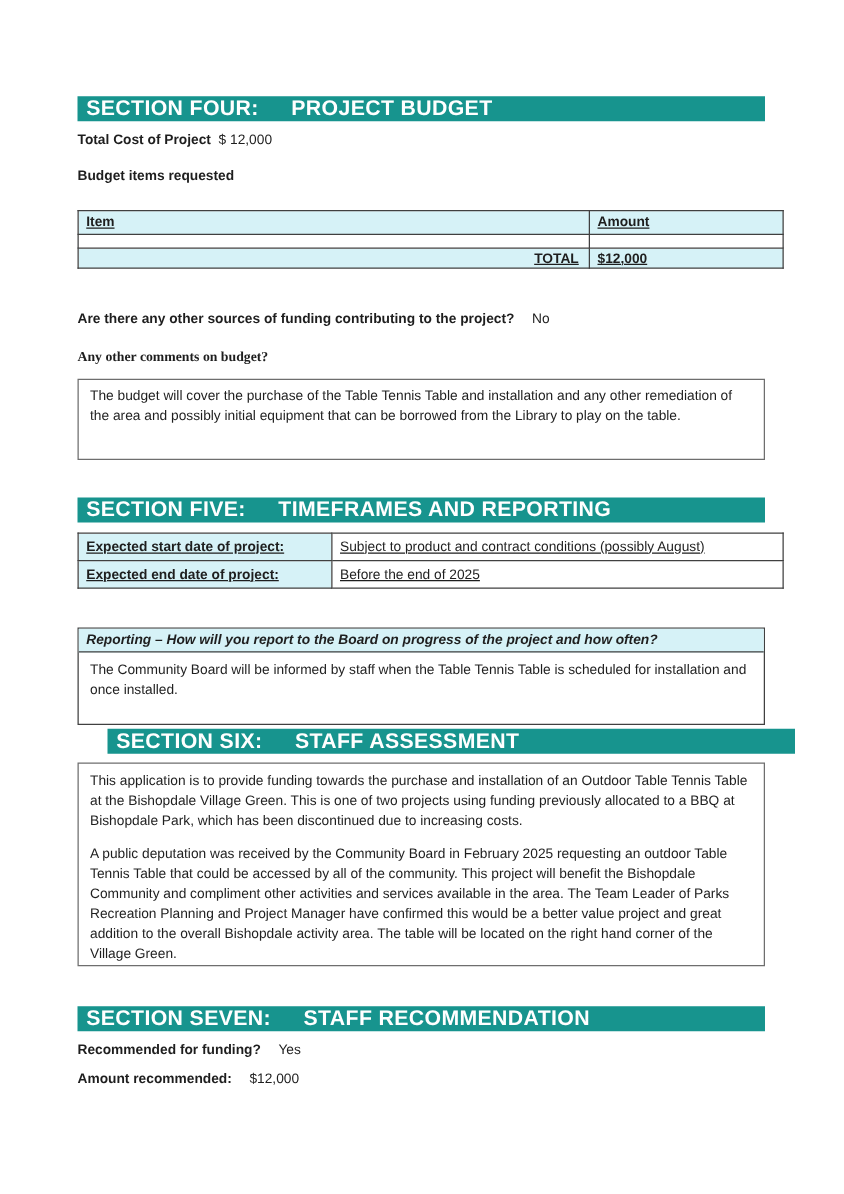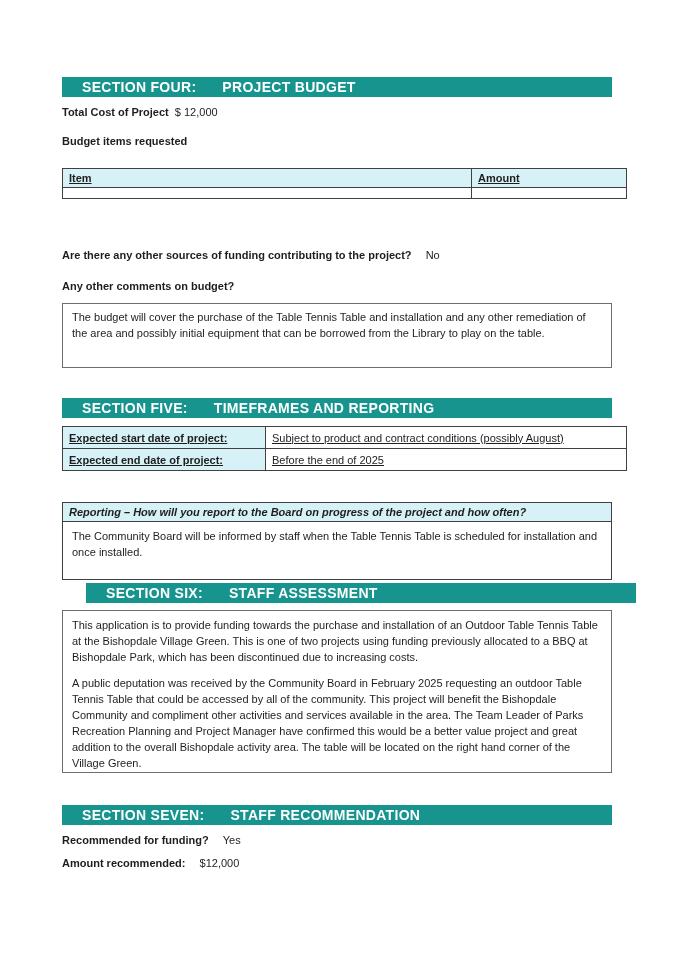--- a/index.html
+++ b/index.html
@@ -11,22 +11,22 @@
     color:#1e1e1e;
     overflow:hidden;
   }
   .abs{position:absolute;left:62px;width:550px;box-sizing:border-box;}
   .section-bar{
     height:20px;
     background:#17948E;
     color:#ffffff;
     display:flex;
     align-items:center;
-    padding-left:20px;
-    font-size:14px;
+    padding-left:7px;
+    font-size:17px;
     font-weight:bold;
     letter-spacing:0.3px;
   }
   .section-bar .bar-title{margin-left:26px;}
   .inline-line{font-size:11px;line-height:15px;}
   .bold{font-weight:bold;}
   .answer-gap{margin-left:11px;}
   table{border-collapse:collapse;width:550px;table-layout:fixed;text-decoration:underline;}
   td,th{
     border:1px solid #404040;
@@ -97,29 +97,33 @@
   <table class="abs budget-table" style="top:168px;">
     <tbody>
         <tr>
       <th class="item-col">Item</th>
       <th class="amount-col">Amount</th>
     </tr>
     <tr class="empty-row">
       <td></td>
       <td></td>
     </tr>
+    <tr class="total-row">
+      <td class="total-label-cell">TOTAL</td>
+      <td>$12,000</td>
+    </tr>
   </tbody>
     </table>
 
   <div class="abs inline-line" style="top:248px;">
     <span class="bold">Are there any other sources of funding contributing to the project?</span>
     <span class="answer-gap">No</span>
   </div>
 
-  <div class="abs inline-line bold" style="top:279px;">Any other comments on budget?</div>
+  <div class="abs inline-line bold" style="top:279px;font-family:Liberation Serif, serif;">Any other comments on budget?</div>
 
   <div class="abs section-bar" style="top:398px;">
     <span>SECTION FIVE:</span>
     <span class="bar-title">TIMEFRAMES AND REPORTING</span>
   </div>
 
   <div class="abs comment-box" style="top:303px;height:65px;">
     <span>The budget will cover the purchase of the Table Tennis Table and installation and any other remediation of the area and possibly initial equipment that can be borrowed from the Library to play on the table.</span>
   </div>
 

